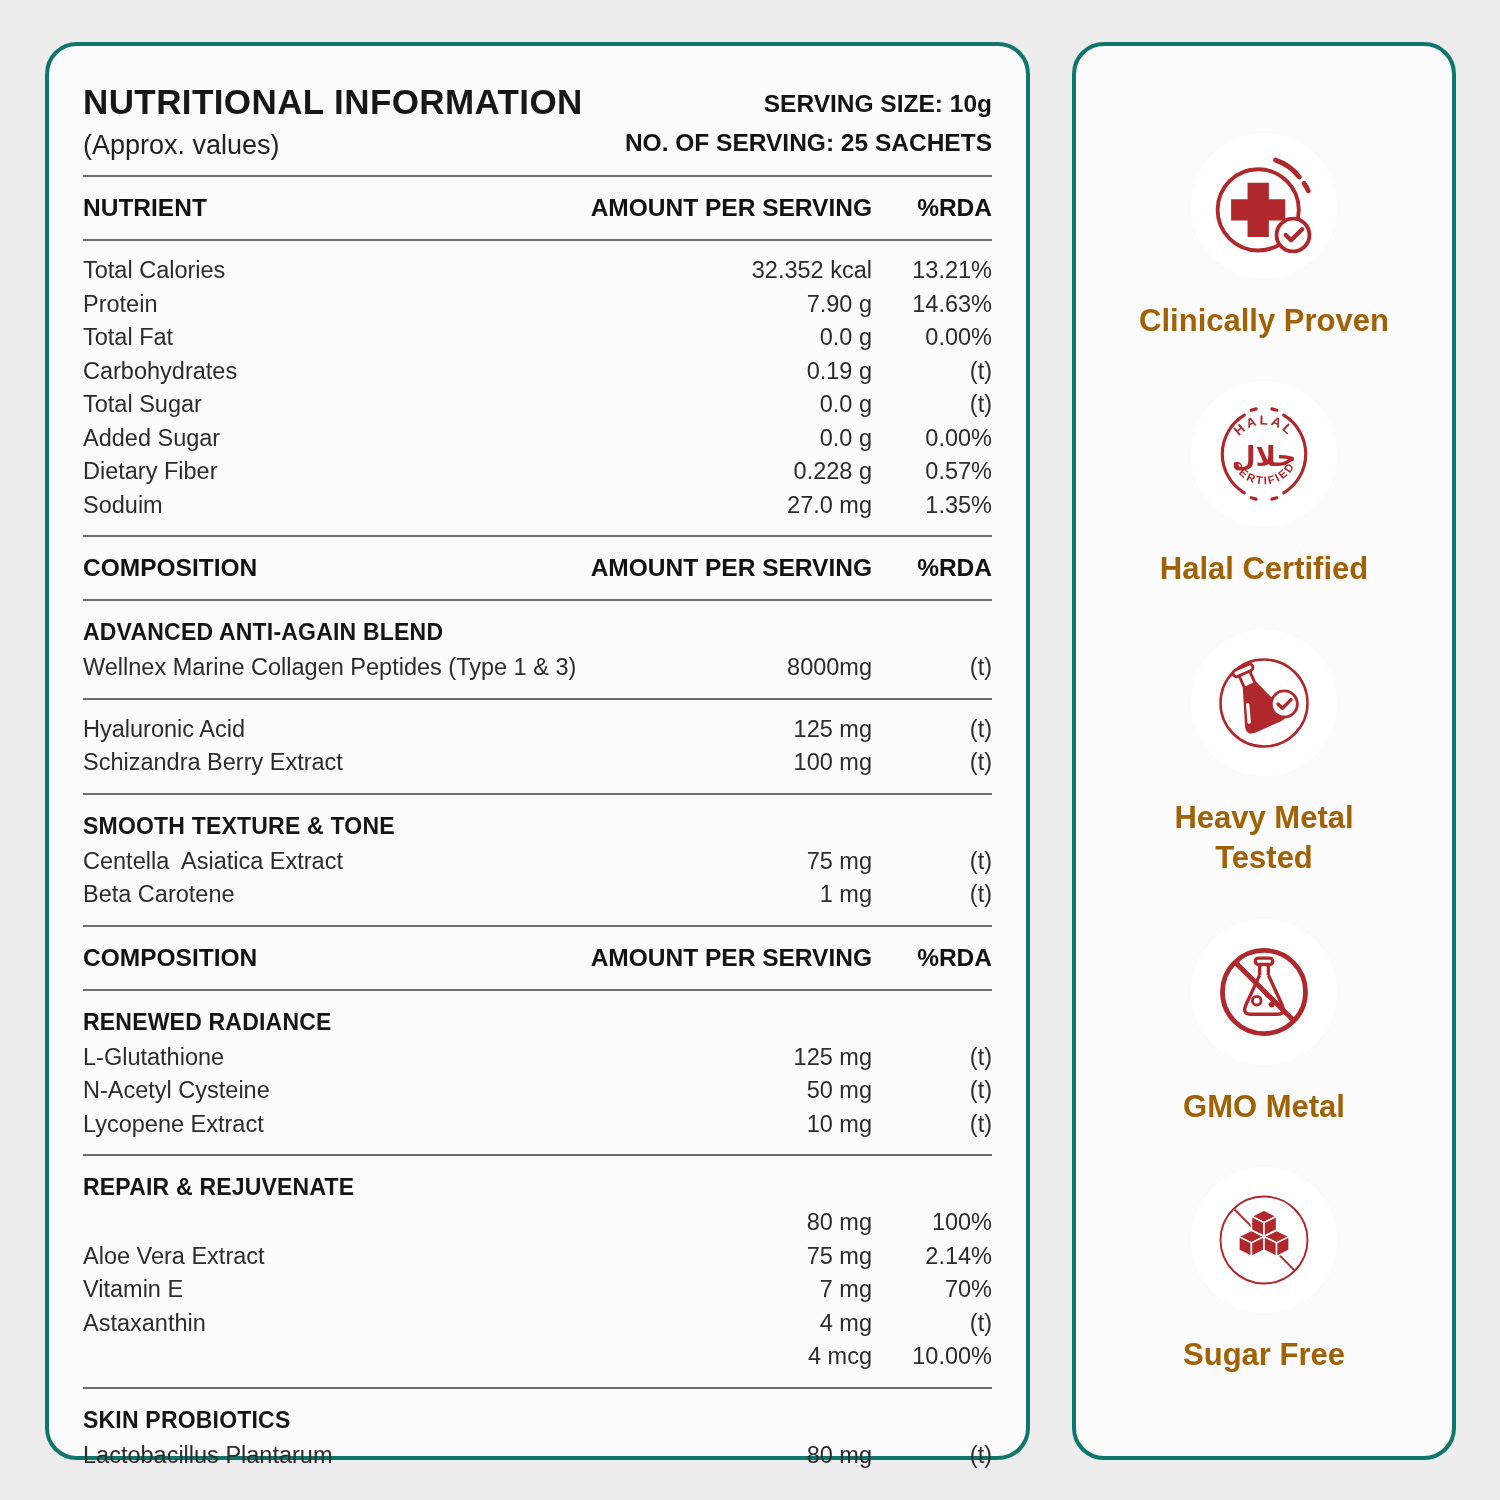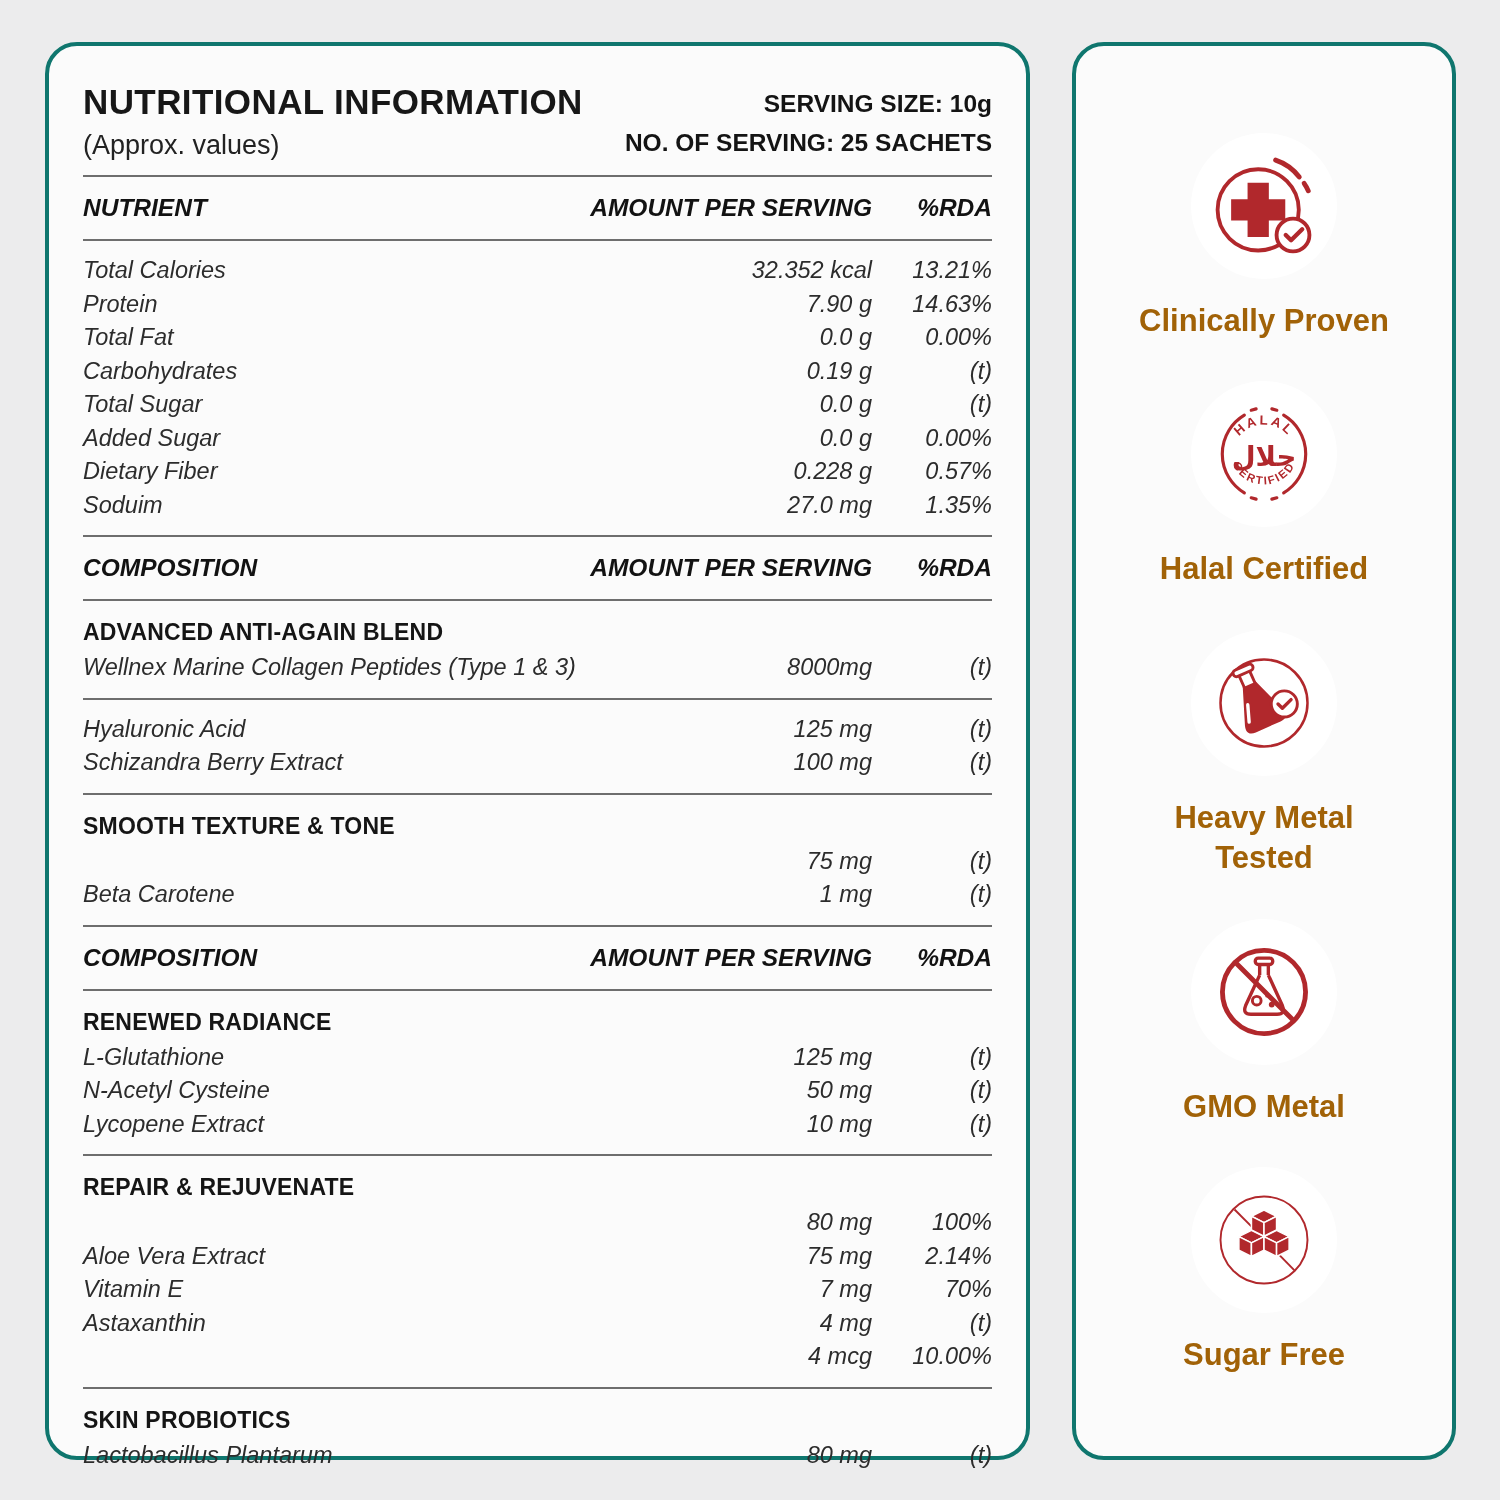--- a/index.html
+++ b/index.html
@@ -13,21 +13,21 @@
                justify-content:space-evenly;padding:46px 0 40px 0;}
 
   
   .lp-header{display:flex;justify-content:space-between;align-items:flex-start;}
   .lp-title{font-size:35px;font-weight:700;letter-spacing:.4px;margin:0;color:#171717;}
   .lp-subtitle{font-size:27px;margin-top:8px;color:#222;}
   .serving-block{text-align:right;font-weight:700;font-size:24.5px;line-height:39px;padding-top:2px;color:#141414;}
 
   
   .rule{border:none;border-top:2px solid #6e6e6e;margin:13px 0;}
-  .row{display:flex;align-items:center;font-size:23.5px;line-height:33.5px;color:#2c2c2c;font-style:italic;}
+  .row{display:flex;align-items:center;font-size:23.5px;line-height:33.5px;color:#2c2c2c;}
   .row .lbl{flex:1 1 auto;white-space:pre-wrap;}
   .row .amt{margin-left:auto;text-align:right;white-space:pre;}
   .row .rda{width:120px;text-align:right;flex:0 0 auto;}
   .col-header{font-weight:700;font-size:24.5px;line-height:36px;color:#121212;}
   .col-header .rda{width:120px;}
   .group-title{font-weight:700;font-size:23px;line-height:37px;margin-top:2px;
                color:#151515;letter-spacing:.2px;}
 
   
   .badge{display:flex;flex-direction:column;align-items:center;}
@@ -125,20 +125,21 @@
           <span class="rda">(t)</span>
         </div>
         <div class="row">
           <span class="lbl">Schizandra Berry Extract</span>
           <span class="amt">100 mg</span>
           <span class="rda">(t)</span>
         </div>
         <div class="rule"></div>
         <div class="group-title">SMOOTH TEXTURE &amp; TONE</div>
         <div class="row">
+          <span class="lbl">Centella  Asiatica Extract</span>
           <span class="amt">75 mg</span>
           <span class="rda">(t)</span>
         </div>
         <div class="row">
           <span class="lbl">Beta Carotene</span>
           <span class="amt">1 mg</span>
           <span class="rda">(t)</span>
         </div>
         <div class="rule"></div>
         <div class="row col-header">

